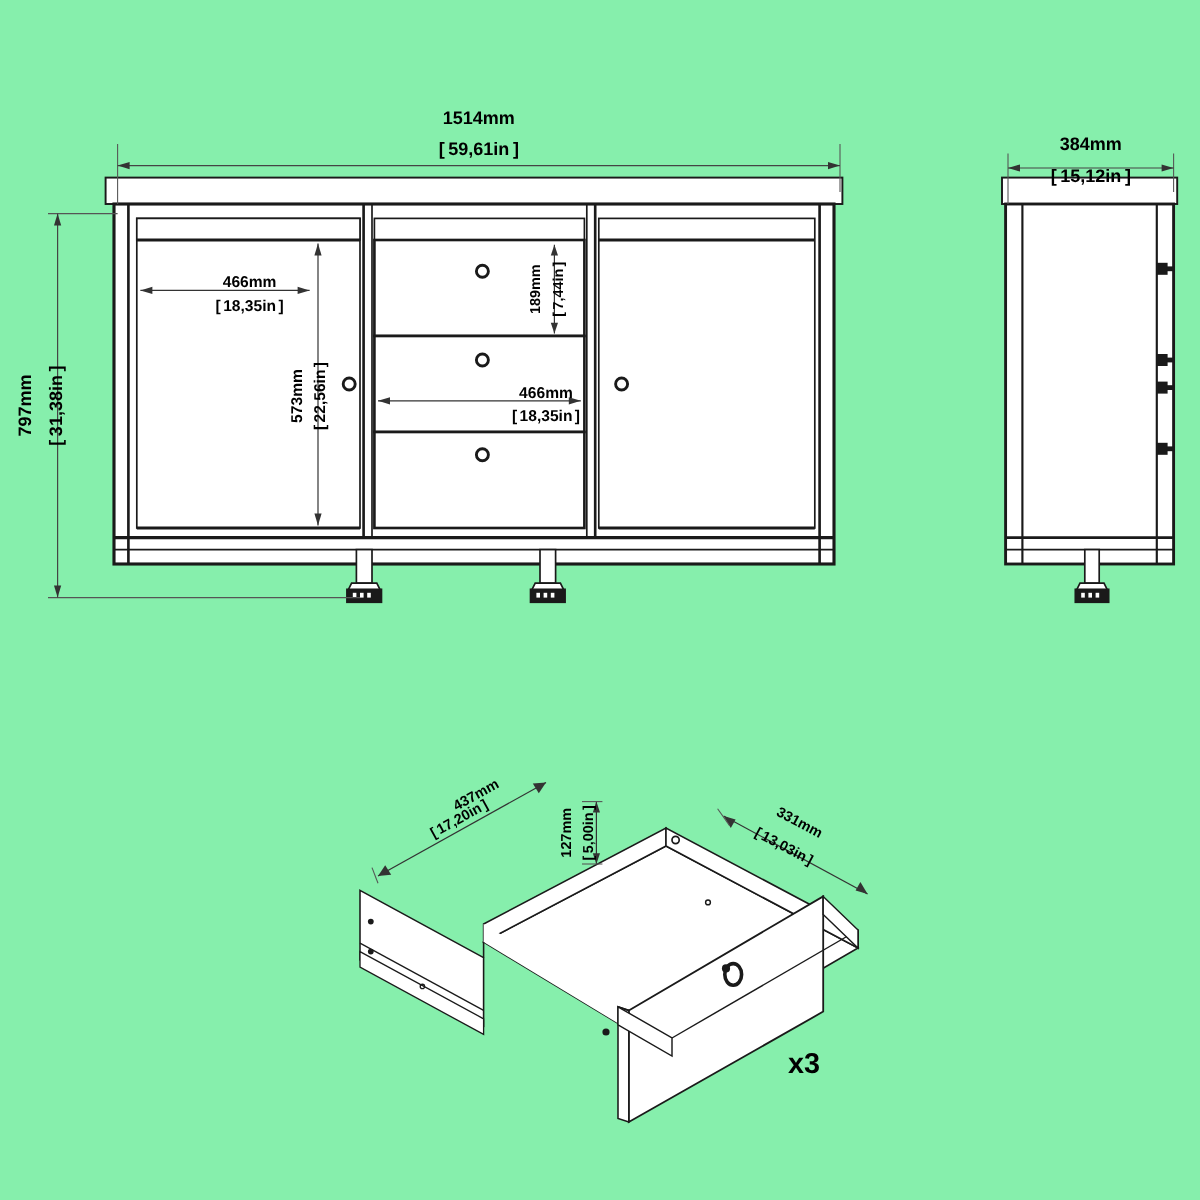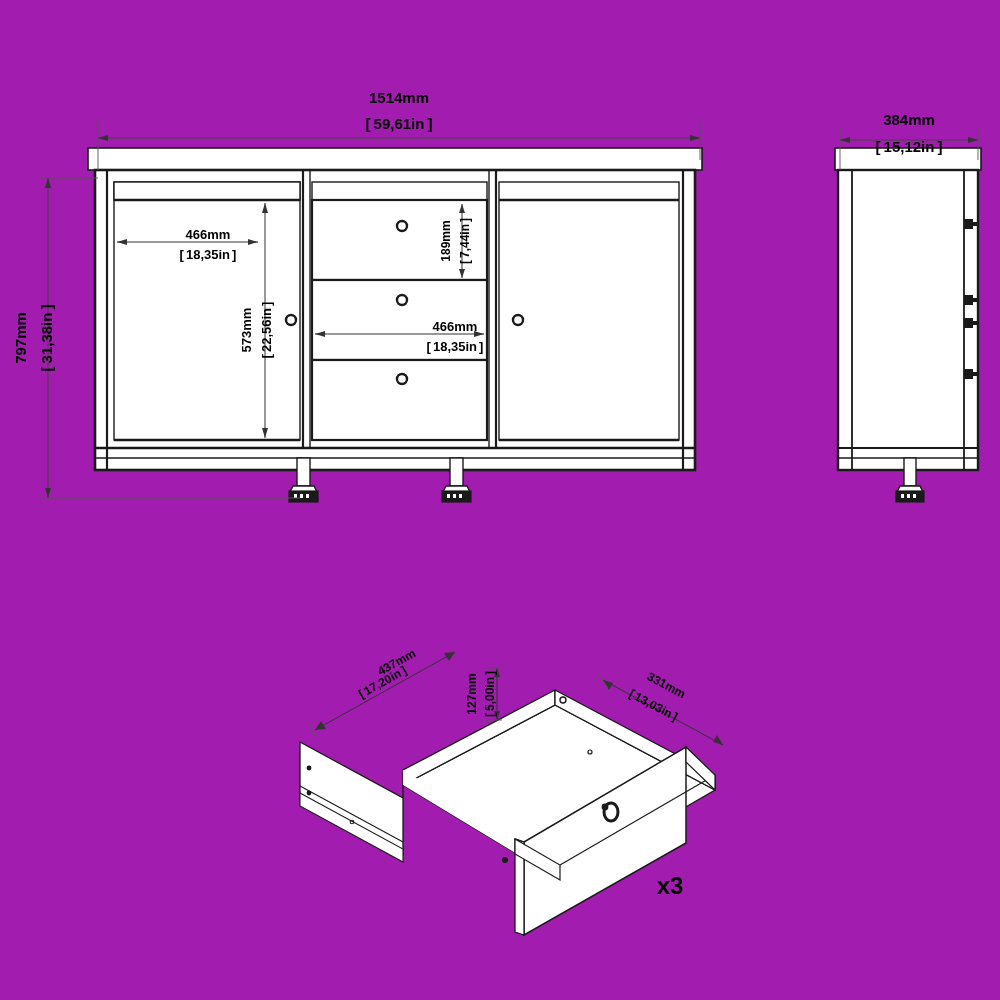--- a/index.html
+++ b/index.html
@@ -1,17 +1,17 @@
 <!DOCTYPE html>
 <html><head>
 <meta charset="utf-8">
 <style>
   html,body{margin:0;padding:0;background:#ffffff;}
   body{width:1000px;height:1000px;overflow:hidden;font-family:"Liberation Sans",sans-serif;}
-  #sheet{position:relative;width:1000px;height:1000px;background:#a21caf;}
+  #sheet{position:relative;width:1000px;height:1000px;background:#86efac;}
   svg{display:block;}
   .dimtext{font-family:"Liberation Sans",sans-serif;font-weight:bold;fill:#000;}
   .t14{font-size:15px;}
   .t12{font-size:13px;}
   .t11{font-size:12px;}
   .t22{font-size:24px;}
   text{dominant-baseline:middle;}
 </style>
 </head>
 <body>

